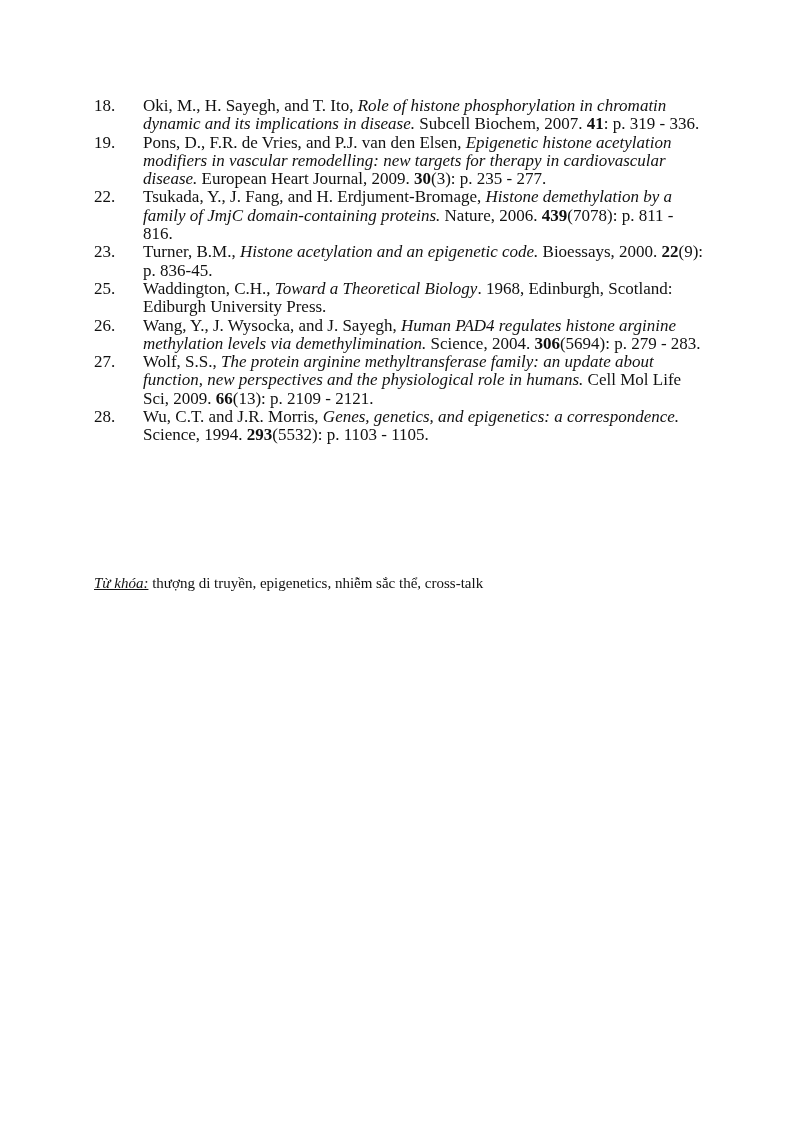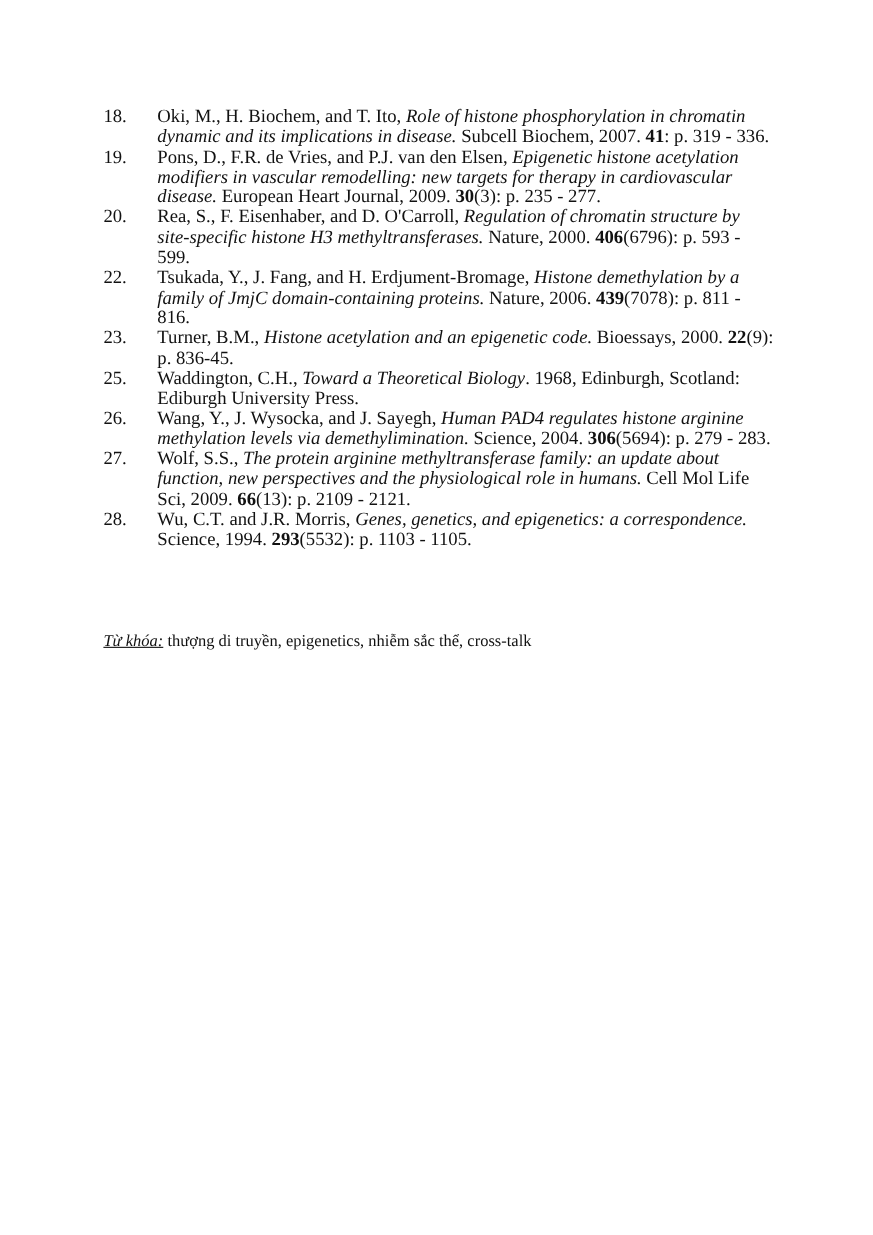--- a/index.html
+++ b/index.html
@@ -12,29 +12,25 @@
   .ref b { font-weight: bold; }
   .keywords { position: absolute; left: 94px; top: 572px; font-size: 15px; line-height: 22px; text-align: center; }
   .keywords .kw-label { font-style: italic; text-decoration: underline; }
 </style>
 </head>
 <body>
 
 <div class="refs">
   <div class="ref">
       <span class="num">18.</span>
-      <span class="body"><span>Oki, M., H. Biochem, and T. Ito, </span><i>Role of histone phosphorylation in chromatin dynamic and its implications in disease.</i><span> Subcell Biochem, 2007. </span><b>41</b><span>: p. 319 - 336.</span></span>
+      <span class="body"><span>Oki, M., H. Sayegh, and T. Ito, </span><i>Role of histone phosphorylation in chromatin dynamic and its implications in disease.</i><span> Subcell Biochem, 2007. </span><b>41</b><span>: p. 319 - 336.</span></span>
     </div>
   <div class="ref">
       <span class="num">19.</span>
       <span class="body"><span>Pons, D., F.R. de Vries, and P.J. van den Elsen, </span><i>Epigenetic histone acetylation modifiers in vascular remodelling: new targets for therapy in cardiovascular disease.</i><span> European Heart Journal, 2009. </span><b>30</b><span>(3): p. 235 - 277.</span></span>
-    </div>
-  <div class="ref">
-      <span class="num">20.</span>
-      <span class="body"><span>Rea, S., F. Eisenhaber, and D. O'Carroll, </span><i>Regulation of chromatin structure by site-specific histone H3 methyltransferases.</i><span> Nature, 2000. </span><b>406</b><span>(6796): p. 593 - 599.</span></span>
     </div>
   <div class="ref">
       <span class="num">22.</span>
       <span class="body"><span>Tsukada, Y., J. Fang, and H. Erdjument-Bromage, </span><i>Histone demethylation by a family of JmjC domain-containing proteins.</i><span> Nature, 2006. </span><b>439</b><span>(7078): p. 811 - 816.</span></span>
     </div>
   <div class="ref">
       <span class="num">23.</span>
       <span class="body"><span>Turner, B.M., </span><i>Histone acetylation and an epigenetic code.</i><span> Bioessays, 2000. </span><b>22</b><span>(9): p. 836-45.</span></span>
     </div>
   <div class="ref">

